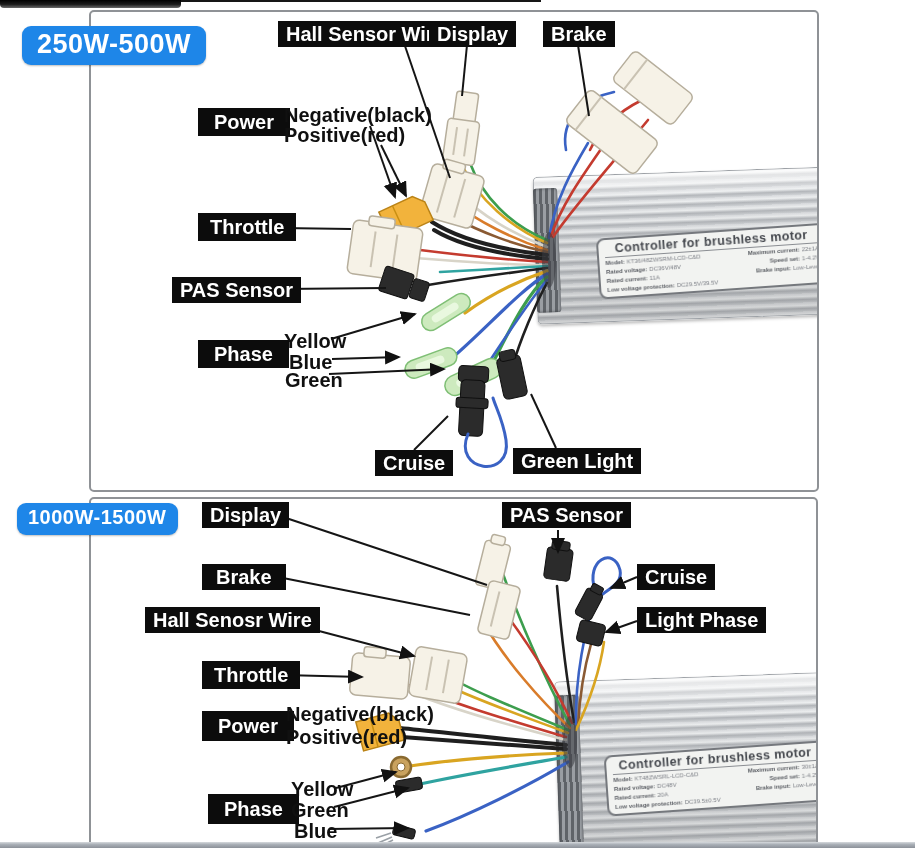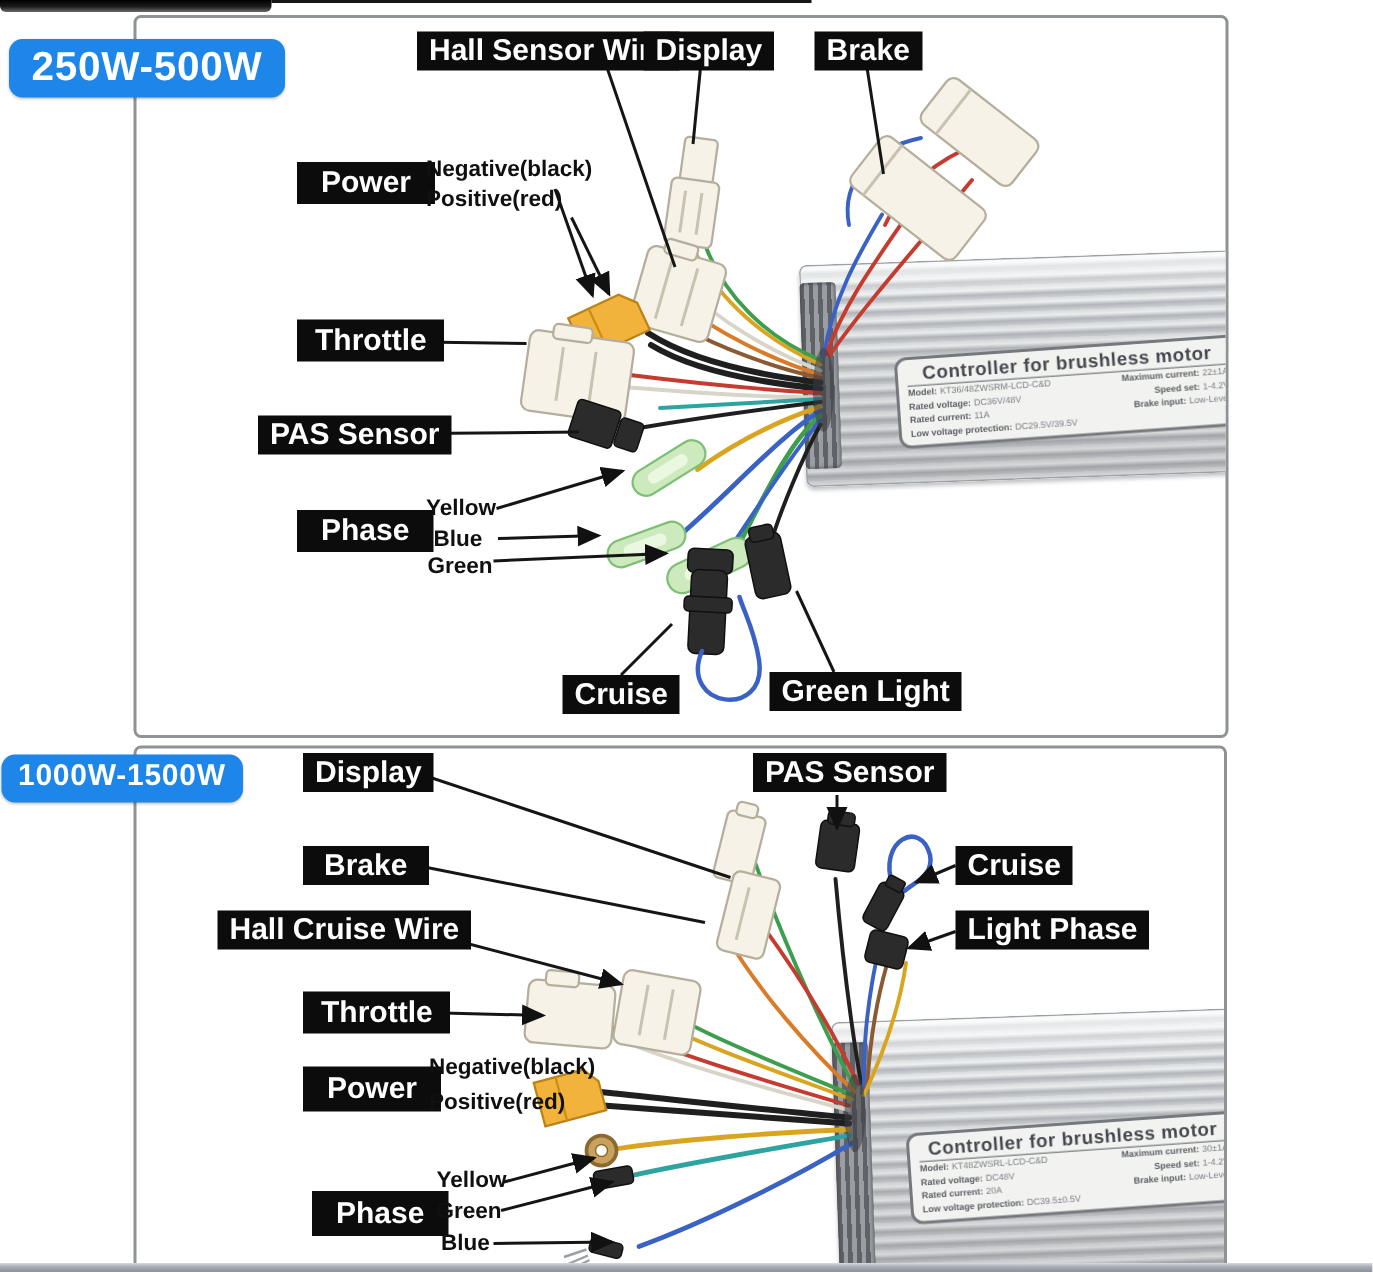--- a/index.html
+++ b/index.html
@@ -14,29 +14,29 @@
   
   .topbar{position:absolute;left:0;top:0;width:181px;height:8px;z-index:12;
           background:linear-gradient(180deg,#000 0%,#1c1c1c 55%,#6a6a6a 100%);border-radius:0 0 4px 4px;}
   .topline{position:absolute;left:181px;top:0;width:360px;height:2px;background:#161616;z-index:12;}
   .bottombar{position:absolute;left:0;top:842px;width:915px;height:6px;z-index:12;
              background:linear-gradient(180deg,#d7dade 0%,#aab0b7 40%,#8c9199 100%);}
 
   
   .badge{position:absolute;z-index:11;background:#1e86e8;color:#fff;font-weight:bold;
          border-radius:9px;letter-spacing:.5px;
-         box-shadow:0 1px 2px rgba(0,0,0,.25);}
+         box-shadow:0 1px 2px rgba(0,0,0,.25);margin-left:16px;}
   #badge1{left:6px;top:26px;font-size:27px;padding:3px 15px 5px;}
   #badge2{left:1px;top:503px;font-size:20px;padding:3px 11px 6px;}
 
   
   .lbl{position:absolute;z-index:10;background:#0c0c0c;color:#fff;font-weight:bold;
        font-size:20px;line-height:20px;padding:3px 8px;text-align:center;white-space:nowrap;}
   
-  .sub{position:absolute;z-index:10;color:#101010;font-weight:bold;font-size:15px;white-space:nowrap;}
+  .sub{position:absolute;z-index:10;color:#101010;font-weight:bold;font-size:20px;white-space:nowrap;}
 
   
   .controller{position:absolute;border-radius:5px;
     background:
       linear-gradient(180deg, rgba(255,255,255,.85), rgba(255,255,255,0) 16%, rgba(0,0,0,.10) 88%),
       repeating-linear-gradient(180deg,#d9dbde 0px,#edeff0 3px,#b4b7bb 6px,#cfd2d5 9px);
     box-shadow: inset 0 0 0 1px #9da1a6, 0 2px 3px rgba(0,0,0,.25);}
   .endcap{position:absolute;left:0;top:8%;width:24px;height:84%;
     background:repeating-linear-gradient(90deg,#5f6368 0 3px,#9a9ea3 3px 6px);
     border-radius:3px;box-shadow:inset 0 0 3px #3c3f43;}
@@ -320,21 +320,21 @@
 <div class="sub" style="left:284px;top:330px">Yellow</div>
 <div class="sub" style="left:289px;top:351px">Blue</div>
 <div class="sub" style="left:285px;top:369px">Green</div>
 <div class="lbl" style="left:375px;top:450px">Cruise</div>
 <div class="lbl" style="left:513px;top:448px">Green Light</div>
 
 <div class="lbl" style="left:202px;top:502px">Display</div>
 <div class="lbl" style="left:502px;top:502px">PAS Sensor</div>
 <div class="lbl" style="left:202px;top:564px;padding:3px 14px">Brake</div>
 <div class="lbl" style="left:637px;top:564px">Cruise</div>
-<div class="lbl" style="left:145px;top:607px">Hall Cruise Wire</div>
+<div class="lbl" style="left:145px;top:607px">Hall Senosr Wire</div>
 <div class="lbl" style="left:637px;top:607px">Light Phase</div>
 <div class="lbl" style="left:202px;top:661px;padding:4px 12px">Throttle</div>
 <div class="lbl" style="left:202px;top:711px;padding:5px 16px">Power</div>
 <div class="sub" style="left:286px;top:703px">Negative(black)</div>
 <div class="sub" style="left:286px;top:726px">Positive(red)</div>
 <div class="lbl" style="left:208px;top:794px;padding:5px 16px">Phase</div>
 <div class="sub" style="left:291px;top:778px">Yellow</div>
 <div class="sub" style="left:291px;top:799px">Green</div>
 <div class="sub" style="left:294px;top:820px">Blue</div>
 

